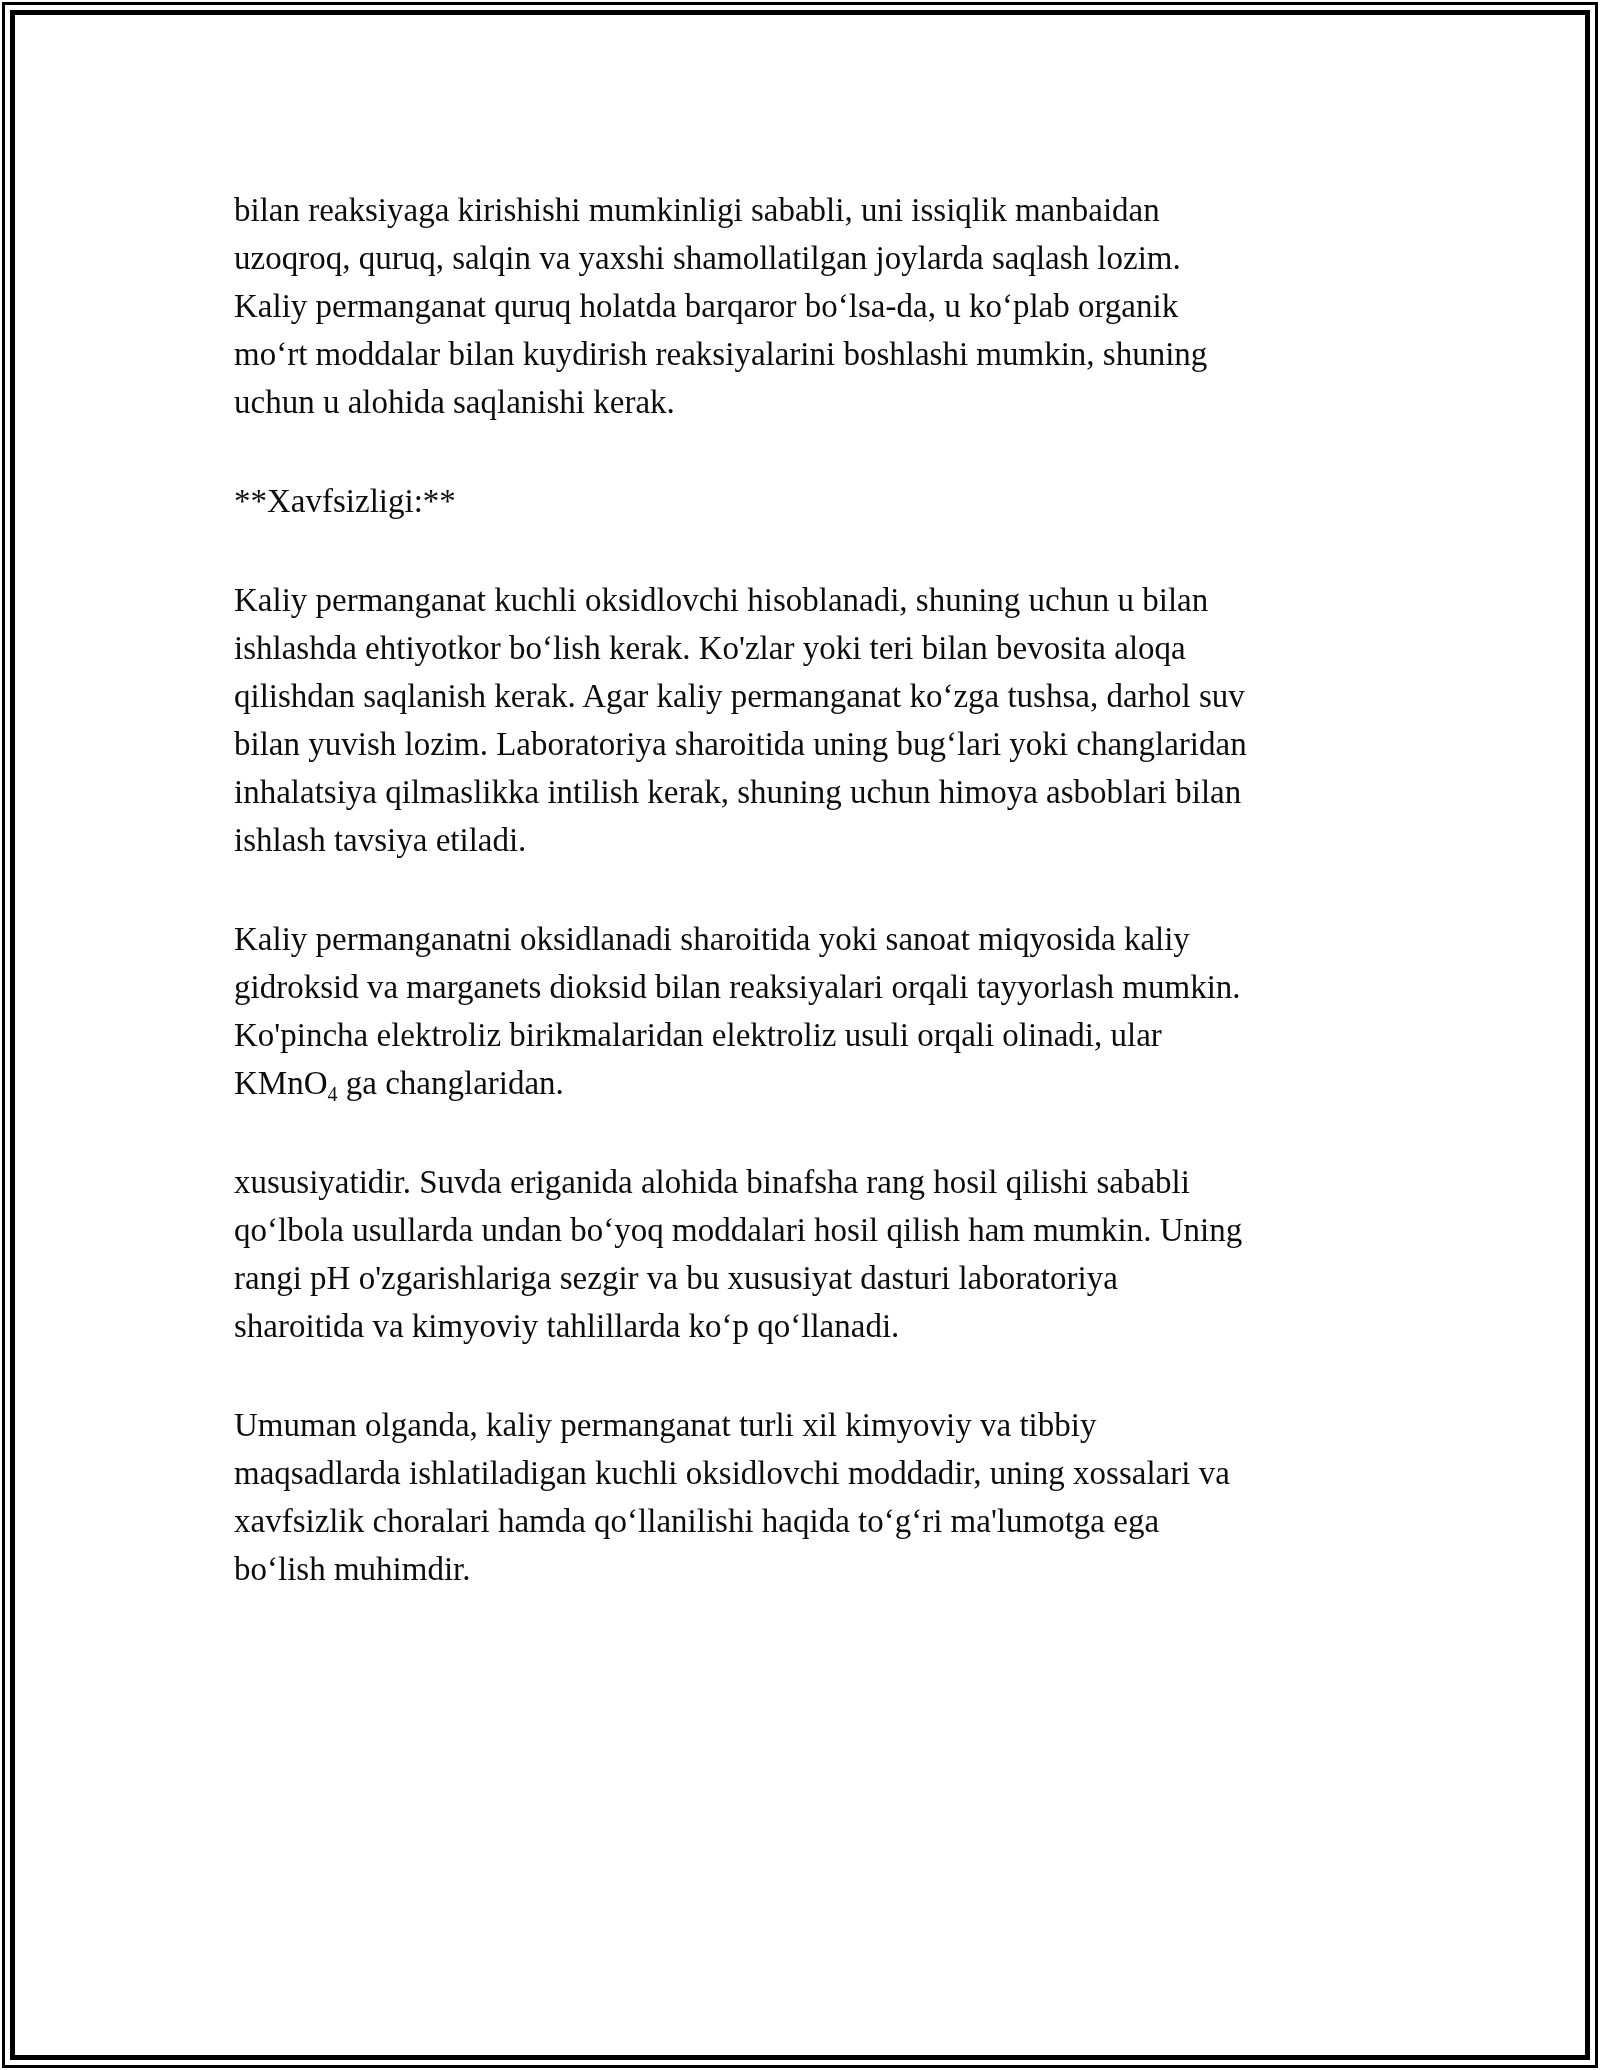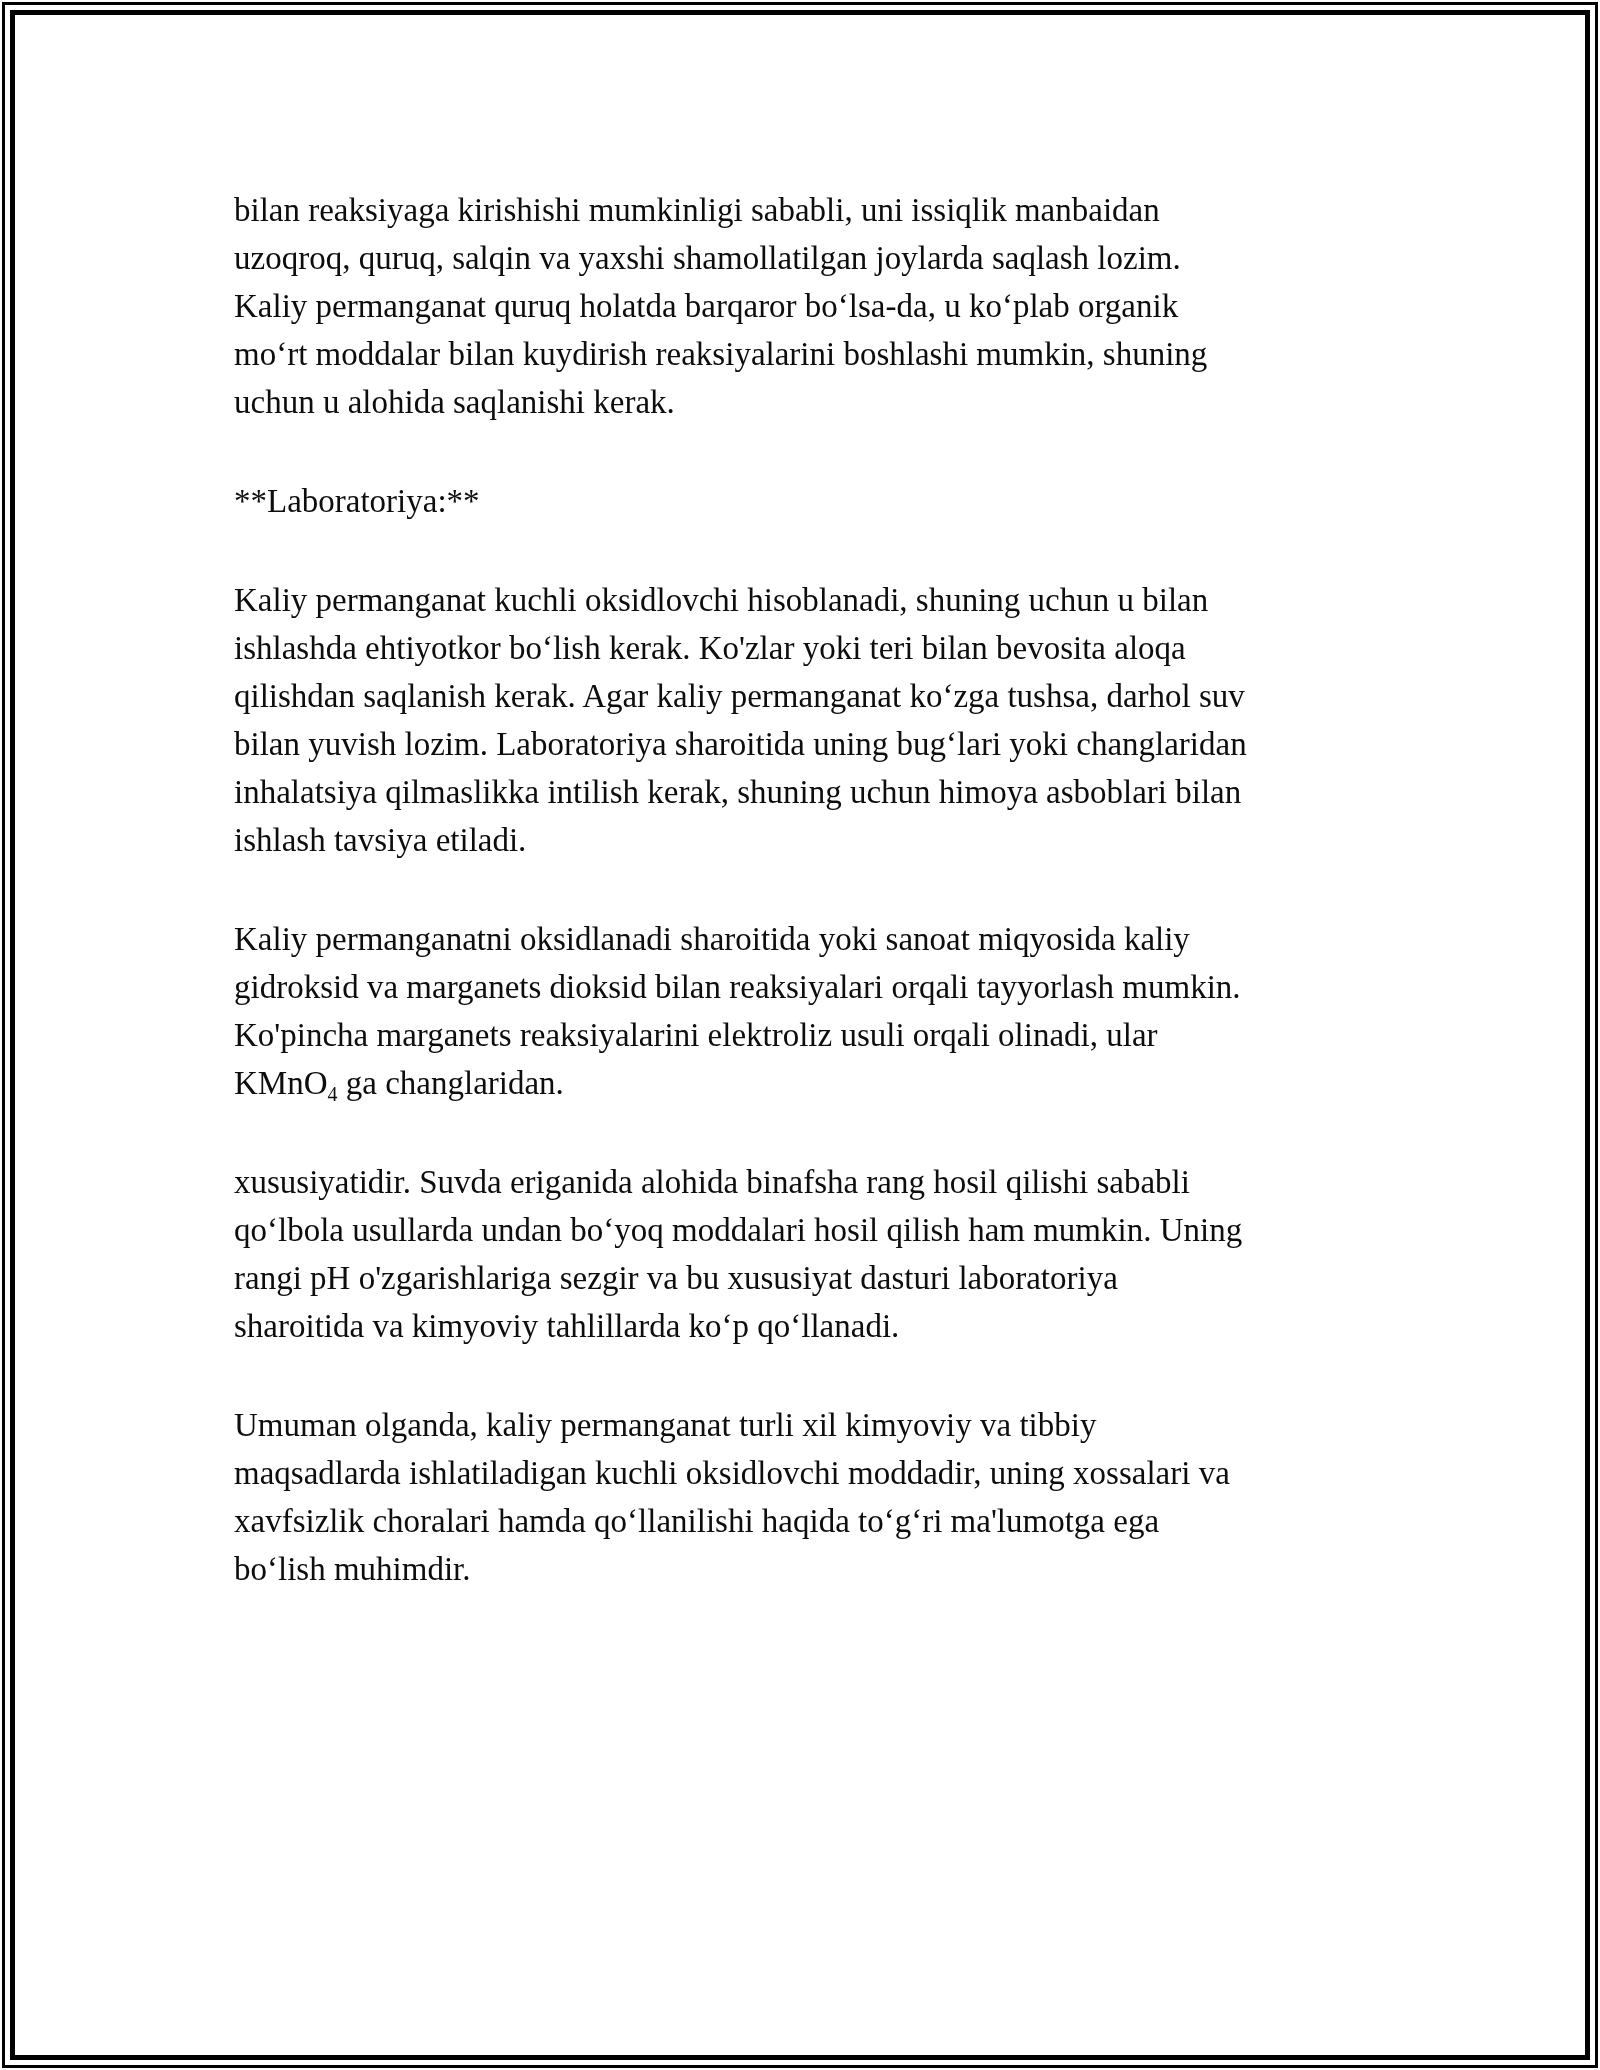--- a/index.html
+++ b/index.html
@@ -52,37 +52,37 @@
 
       <div class="block">
         <span class="line">bilan reaksiyaga kirishishi mumkinligi sababli, uni issiqlik manbaidan</span>
         <span class="line">uzoqroq, quruq, salqin va yaxshi shamollatilgan joylarda saqlash lozim.</span>
         <span class="line">Kaliy permanganat quruq holatda barqaror bo‘lsa-da, u ko‘plab organik</span>
         <span class="line">mo‘rt moddalar bilan kuydirish reaksiyalarini boshlashi mumkin, shuning</span>
         <span class="line">uchun u alohida saqlanishi kerak.</span>
       </div>
 
       <div class="block">
-        <span class="line">**Laboratoriya:**</span>
+        <span class="line">**Xavfsizligi:**</span>
       </div>
 
       <div class="block">
         <span class="line">Kaliy permanganat kuchli oksidlovchi hisoblanadi, shuning uchun u bilan</span>
         <span class="line">ishlashda ehtiyotkor bo‘lish kerak. Ko'zlar yoki teri bilan bevosita aloqa</span>
         <span class="line">qilishdan saqlanish kerak. Agar kaliy permanganat ko‘zga tushsa, darhol suv</span>
         <span class="line">bilan yuvish lozim. Laboratoriya sharoitida uning bug‘lari yoki changlaridan</span>
         <span class="line">inhalatsiya qilmaslikka intilish kerak, shuning uchun himoya asboblari bilan</span>
         <span class="line">ishlash tavsiya etiladi.</span>
       </div>
 
 
       <div class="block">
         <span class="line">Kaliy permanganatni oksidlanadi sharoitida yoki sanoat miqyosida kaliy</span>
         <span class="line">gidroksid va marganets dioksid bilan reaksiyalari orqali tayyorlash mumkin.</span>
-        <span class="line">Ko'pincha marganets reaksiyalarini elektroliz usuli orqali olinadi, ular</span>
+        <span class="line">Ko'pincha elektroliz birikmalaridan elektroliz usuli orqali olinadi, ular</span>
         <span class="line"><span>KMnO</span><span class="sub">4</span><span> ga changlaridan.</span></span>
       </div>
 
       <div class="block">
         <span class="line">xususiyatidir. Suvda eriganida alohida binafsha rang hosil qilishi sababli</span>
         <span class="line">qo‘lbola usullarda undan bo‘yoq moddalari hosil qilish ham mumkin. Uning</span>
         <span class="line">rangi pH o'zgarishlariga sezgir va bu xususiyat dasturi laboratoriya</span>
         <span class="line">sharoitida va kimyoviy tahlillarda ko‘p qo‘llanadi.</span>
       </div>
 

